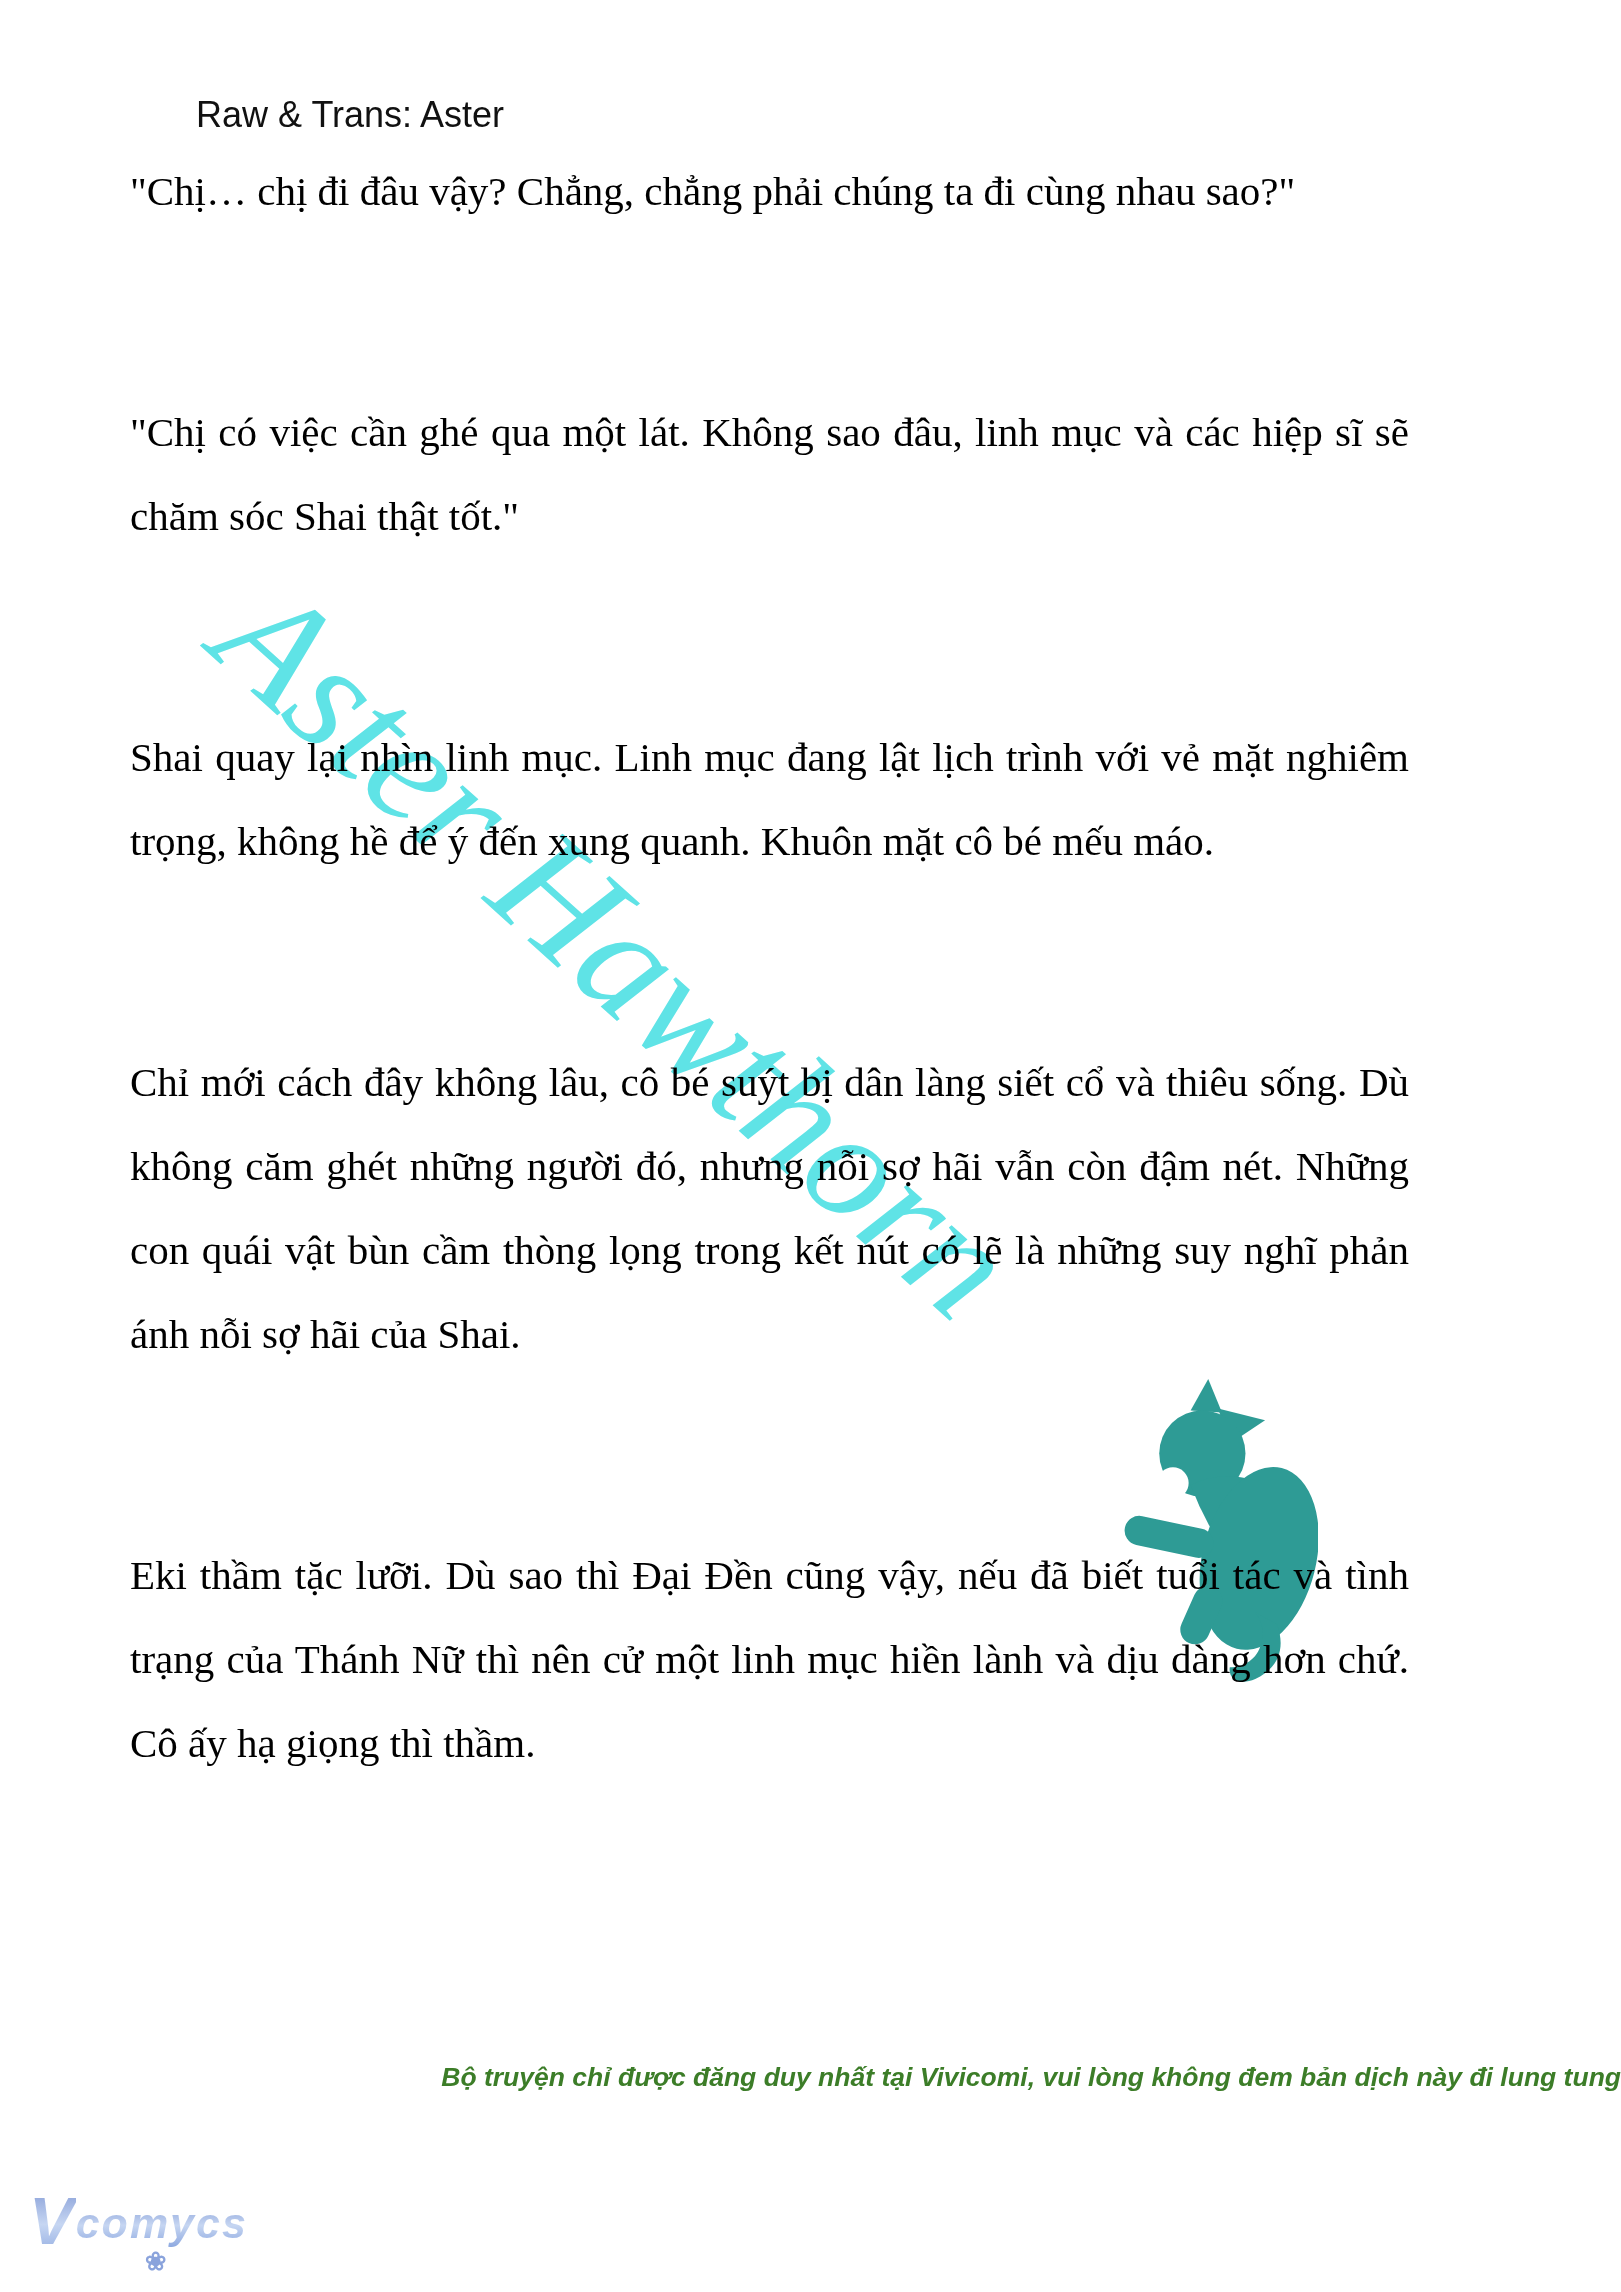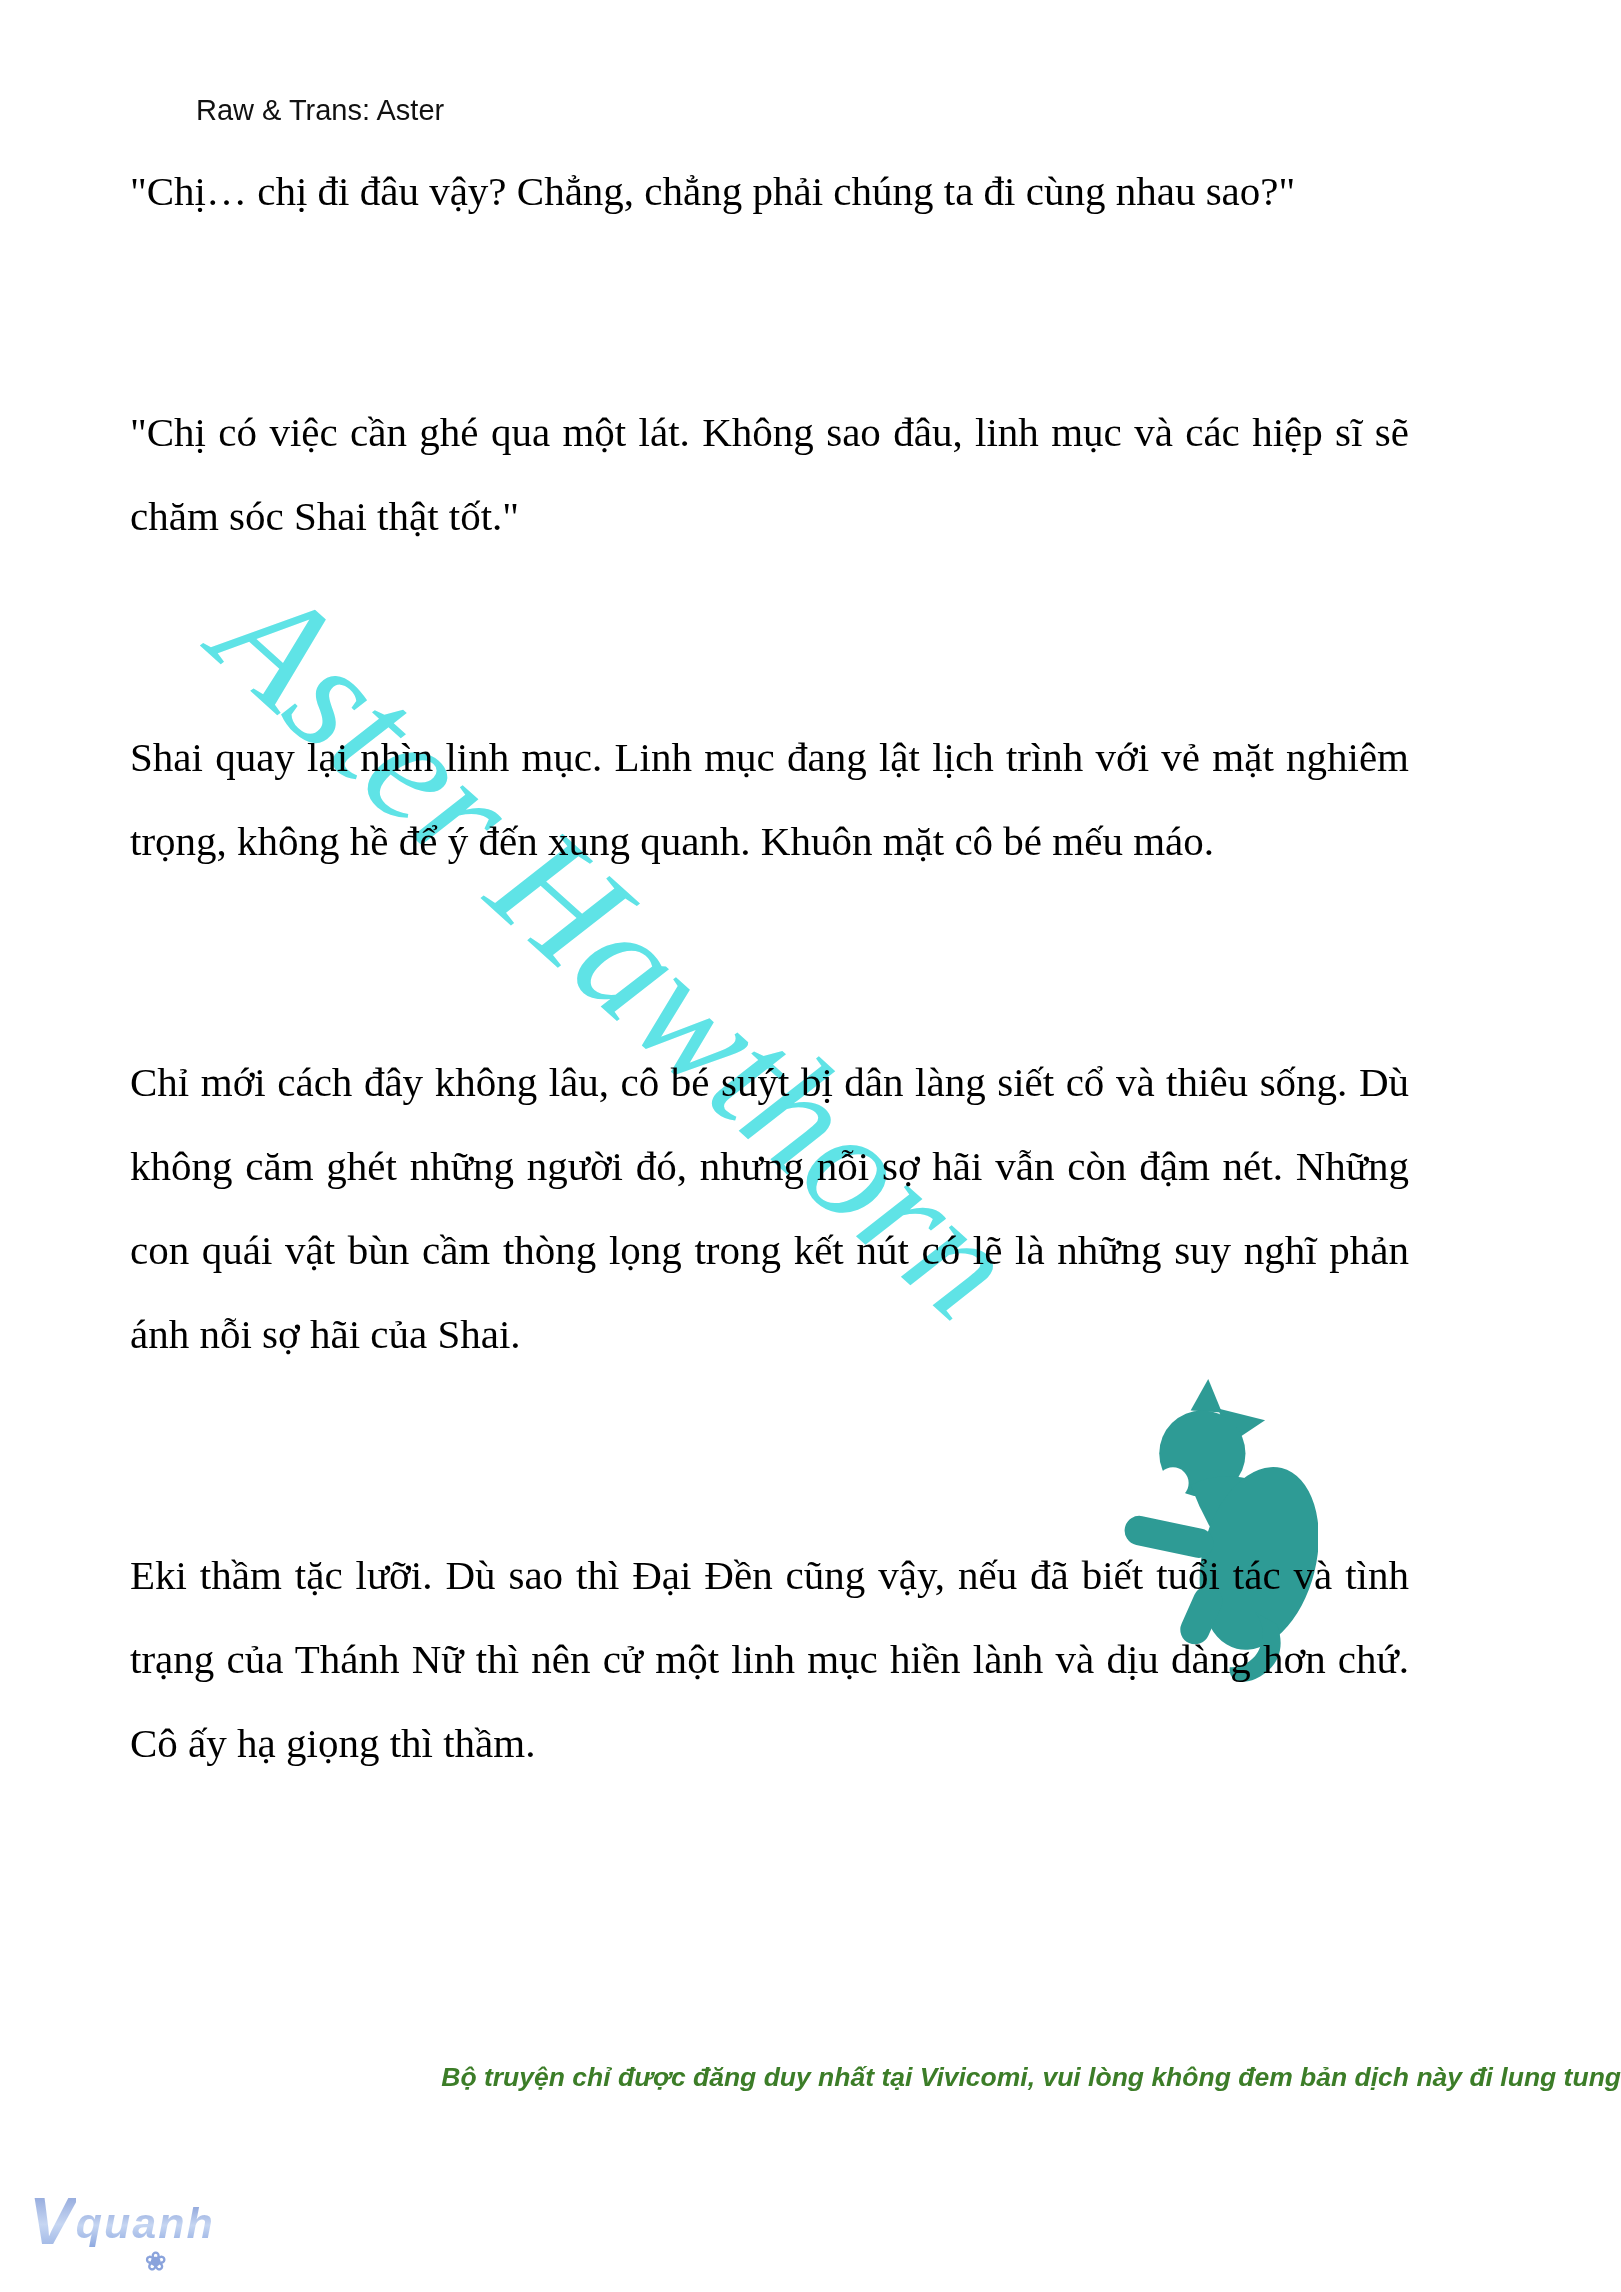--- a/index.html
+++ b/index.html
@@ -32,21 +32,21 @@
   
   .cat {
     position: absolute;
     left: 1122px; top: 1377px;
     z-index: 1;
   }
   .credit {
     position: absolute;
     left: 196px; top: 94px;
     font-family: "Liberation Sans", sans-serif;
-    font-size: 29px;
+    font-size: 36px;
     color: #111111;
     z-index: 2;
   }
   .body-text {
     position: absolute;
     left: 130px; top: 149px;
     width: 1279px;
     font-size: 41px;
     line-height: 84px;
     color: var(--text-black, #000000);
@@ -126,18 +126,18 @@
     <p>Shai quay lại nhìn linh mục. Linh mục đang lật lịch trình với vẻ mặt nghiêm trọng, không hề để ý đến xung quanh. Khuôn mặt cô bé mếu máo.</p>
     <p>Chỉ mới cách đây không lâu, cô bé suýt bị dân làng siết cổ và thiêu sống. Dù không căm ghét những người đó, nhưng nỗi sợ hãi vẫn còn đậm nét. Những con quái vật bùn cầm thòng lọng trong kết nút có lẽ là những suy nghĩ phản ánh nỗi sợ hãi của Shai.</p>
     <p>Eki thầm tặc lưỡi. Dù sao thì Đại Đền cũng vậy, nếu đã biết tuổi tác và tình trạng của Thánh Nữ thì nên cử một linh mục hiền lành và dịu dàng hơn chứ. Cô ấy hạ giọng thì thầm.</p>
   </div>
 
   <div class="footer">
     <div class="footer-line">Bộ truyện chỉ được đăng duy nhất tại Vivicomi, vui lòng không đem bản dịch này đi lung tung</div>
   </div>
 
   <div class="logo">
-    <span class="logo-grad logo-v">V</span><span class="logo-grad">quanh</span>
+    <span class="logo-grad logo-v">V</span><span class="logo-grad">comycs</span>
     <span class="logo-flower">❀</span>
   </div>
 
 </div>
 
 
 </body></html>

